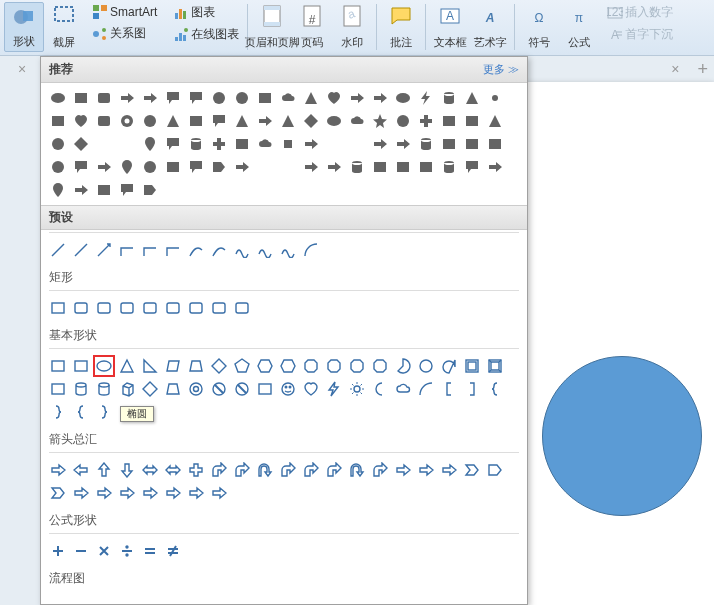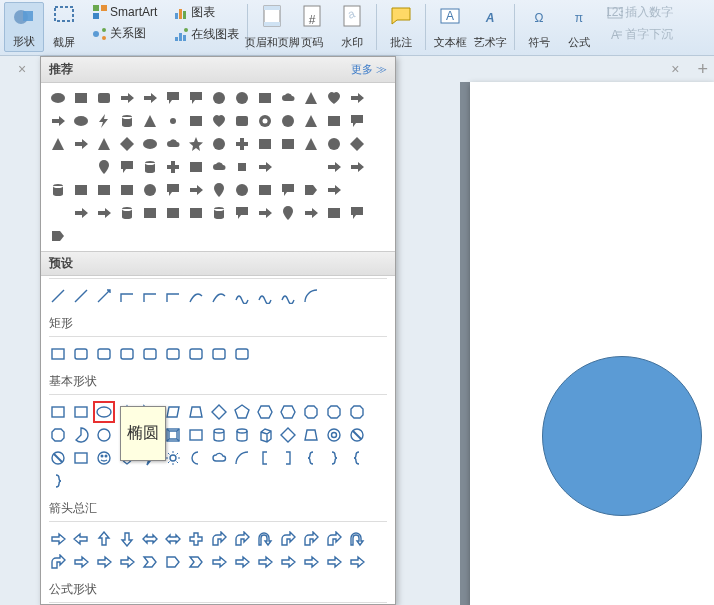--- a/index.html
+++ b/index.html
@@ -12,33 +12,33 @@
     .ribbon-small-btn { display: flex; align-items: center; padding: 2px 4px; cursor: pointer; font-size: 11px; color: #333; }
     .ribbon-small-btn .si { width: 16px; height: 16px; margin-right: 2px; display: inline-flex; align-items: center; justify-content: center; }
     .sep { width: 1px; height: 46px; background: #b8c9d9; margin: 2px 4px; }
     .workspace { position: relative; height: calc(100% - 56px); background: #e6edf3; }
     .tab-area { height: 26px; display: flex; align-items: center; padding-left: 12px; gap: 4px; }
     .tab-close { color: #999; font-size: 14px; cursor: pointer; padding: 0 6px; }
     .tab-plus { color: #999; font-size: 18px; cursor: pointer; padding: 0 6px; }
     .doc-bg { position: absolute; right: 0; top: 26px; bottom: 0; left: 460px; background: #7f8a94; }
     .paper { position: absolute; right: 0; top: 0; bottom: 0; left: 10px; background: white; box-shadow: 0 2px 6px rgba(0,0,0,0.3); }
     .blue-circle { position: absolute; right: 12px; top: 300px; width: 160px; height: 160px; background: #5b9bd5; border-radius: 50%; border: 1px solid #41719c; }
-    .dropdown { position: absolute; left: 40px; top: 0; width: 356px; bottom: 0; background: white; border: 1px solid #a0a0a0; box-shadow: 2px 2px 6px rgba(0,0,0,0.25); overflow-y: auto; overflow-x: hidden; }
+    .dropdown { position: absolute; left: 40px; top: 0; width: 488px; bottom: 0; background: white; border: 1px solid #a0a0a0; box-shadow: 2px 2px 6px rgba(0,0,0,0.25); overflow-y: auto; overflow-x: hidden; }
     .dd-header { background: linear-gradient(#f0f0f0,#e0e0e0); padding: 4px 8px; font-weight: bold; color: #444; display: flex; justify-content: space-between; align-items: center; border-bottom: 1px solid #ccc; }
     .dd-header .more { color: #3a7ac8; font-weight: normal; cursor: pointer; font-size: 11px; }
     .dd-section-title { background: linear-gradient(#f0f0f0,#e0e0e0); padding: 3px 8px; font-weight: bold; color: #444; border-top: 1px solid #ccc; border-bottom: 1px solid #ccc; font-size: 12px; }
     .dd-sub-title { padding: 4px 8px 2px; color: #555; font-size: 12px; }
     .shape-grid { display: flex; flex-wrap: wrap; padding: 4px 6px; gap: 1px; }
     .shape-cell { width: 22px; height: 22px; display: flex; align-items: center; justify-content: center; cursor: pointer; border: 1px solid transparent; }
     .shape-cell.highlighted { border: 2px solid #e83030; }
     .shape-cell svg { width: 16px; height: 16px; }
     .rec-grid svg { fill: #646464; }
     .outline-grid svg { fill: none; stroke: #3a6fa8; stroke-width: 1.4; }
     .divider { height: 1px; background: #ddd; margin: 2px 8px; }
-    .tooltip { position: absolute; background: #ffffe1; border: 1px solid #888; padding: 16px 6px; font-size: 16px; color: #333; z-index: 1000; box-shadow: 1px 1px 3px rgba(0,0,0,0.3); }
+    .tooltip { position: absolute; background: #ffffe1; border: 1px solid #888; padding: 0 6px; font-size: 10px; color: #333; z-index: 1000; box-shadow: 1px 1px 3px rgba(0,0,0,0.3); }
     .faded { color: #a9b8c6; }
     ::-webkit-scrollbar { width: 16px; }
     ::-webkit-scrollbar-track { background: #f0f0f0; border-left: 1px solid #ddd; }
     ::-webkit-scrollbar-thumb { background: #c8c8c8; border: 3px solid #f0f0f0; border-radius: 8px; }
   </style>
 </head>
 <body>
 
 <div class="ribbon">
   <div class="ribbon-btn-lg active">

